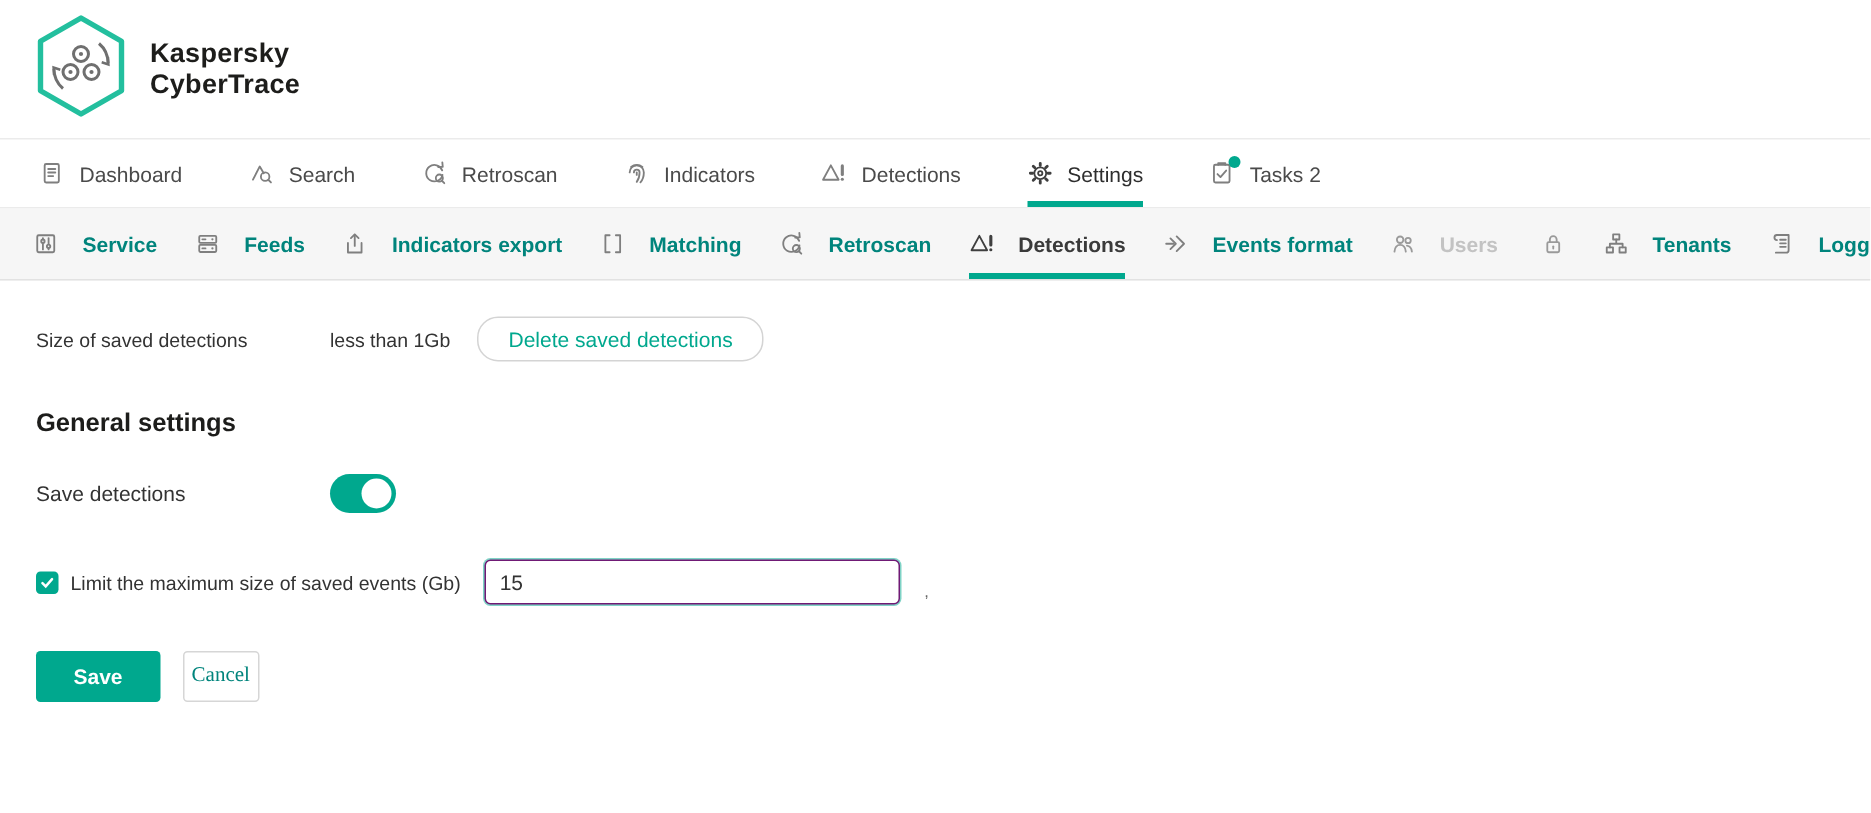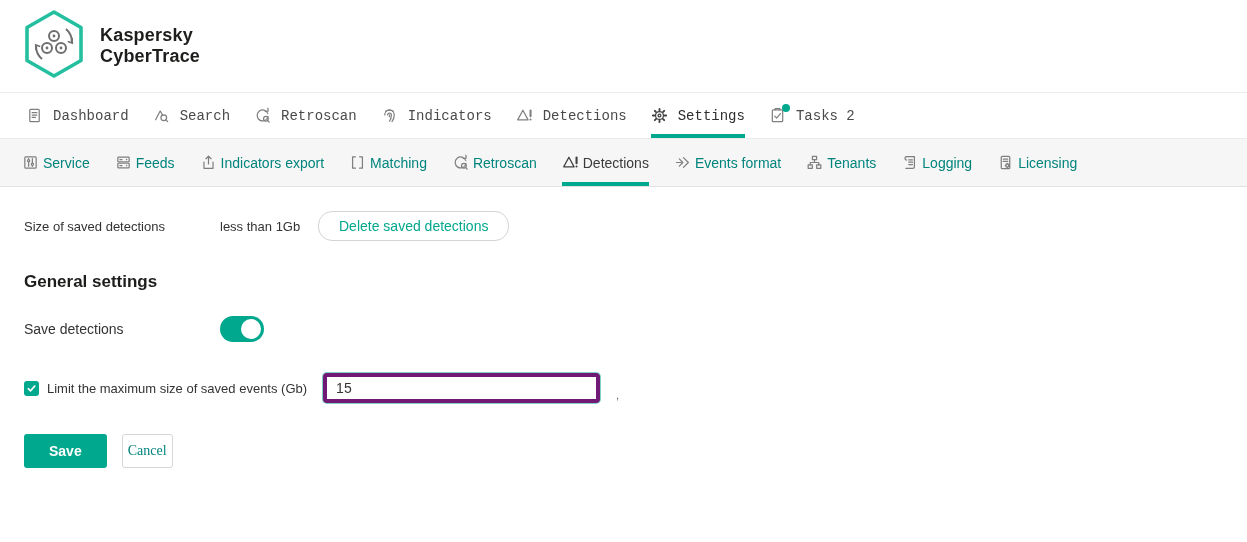--- a/index.html
+++ b/index.html
@@ -7,30 +7,30 @@
   body {
     width:1247px; height:542px; overflow:hidden;
     background:#ffffff; color:#333;
     font-family:"Liberation Sans", sans-serif;
   }
   
   .header { height:93px; display:flex; align-items:center; padding-left:22px; border-bottom:1px solid #ebebeb; }
   .logo-wrap { display:flex; align-items:center; }
   .brand { margin-left:14px; font-size:18px; font-weight:bold; line-height:21px; color:#1d1d1b; letter-spacing:.2px; }
   
-  .topnav { height:46px; display:flex; align-items:stretch; padding-left:26px; gap:24px; border-bottom:1px solid #ebebeb;font-family:Liberation Mono, monospace; }
+  .topnav { height:46px; display:flex; align-items:stretch; padding-left:26px; gap:44px; border-bottom:1px solid #ebebeb; }
   .nav-item { display:flex; align-items:center; gap:10px; font-size:14px; color:#4a4a4a; position:relative; cursor:pointer; white-space:nowrap; }
   .nav-item .ico { display:flex; align-items:center; color:#7f7f7f; position:relative; }
   .nav-item.active { color:#2e2e2e; }
   .nav-item.active .ico { color:#3f3f3f; }
   .nav-item.active::after { content:""; position:absolute; left:0; right:0; bottom:0; height:4px; background:#00a88e; }
   .badge-dot { position:absolute; top:-3px; right:-4px; width:8px; height:8px; border-radius:50%; background:#00a88e; }
   
   .subnav { height:48px; display:flex; align-items:stretch; padding-left:22px; gap:25px; background:#f6f6f6; border-bottom:1px solid #e2e2e2; }
-  .subnav .nav-item { color:#00847c; gap:4px; }
+  .subnav .nav-item { color:#00847c; gap:16px;font-weight:bold; }
   .subnav .nav-item.active { color:#3a3a3a; }
   .subnav .nav-item.disabled { color:#c3c3c3; cursor:default; }
   .subnav .nav-item.disabled .ico { color:#9a9a9a; }
   .lock { margin-left:12px; }
   
   main { padding:0 24px; }
   h1 { font-size:27px; font-weight:bold; color:#1d1d1b; margin:31px 0 0 0; letter-spacing:.2px; }
   .storage-row { display:flex; align-items:center; margin-top:24px; font-size:13px; color:#333; }
   .storage-label { width:196px; }
   .storage-value { width:98px; }
@@ -41,21 +41,21 @@
   }
   h2 { font-size:17px; font-weight:bold; color:#1d1d1b; margin:31px 0 0 0; }
   .toggle-row { display:flex; align-items:center; margin-top:24px; font-size:14px; }
   .toggle-label { width:196px; }
   .toggle { width:44px; height:26px; border-radius:13px; background:#00a88e; position:relative; cursor:pointer; }
   .toggle .knob { position:absolute; top:3px; right:3px; width:20px; height:20px; border-radius:50%; background:#fff; }
   .limit-row { display:flex; align-items:center; margin-top:31px; font-size:13px; }
   .checkbox { width:15px; height:15px; border-radius:3px; background:#00a88e; display:flex; align-items:center; justify-content:center; cursor:pointer; flex:0 0 auto; }
   .limit-label { margin-left:8px;text-align:center; }
   .limit-input {
-    margin-left:16px; width:277px; height:30px; border:4px solid #701a75; border-radius:4px;
+    margin-left:16px; width:277px; height:30px; border:1px solid #701a75; border-radius:4px;
     box-shadow:0 0 0 1px rgba(0,168,142,.5); padding:0 9px; font-size:14px; color:#333;
     font-family:"Liberation Sans", sans-serif; outline:none;
   }
   .after-mark { margin-left:16px; font-size:11px; color:#666; align-self:flex-end; padding-bottom:2px; }
   .actions { display:flex; gap:15px; margin-top:31px; }
   .btn-primary {
     background:#00a88e; border:none; border-radius:3px; color:#fff;
     font-size:14px; font-weight:bold; padding:8px 25px; cursor:pointer;
     font-family:"Liberation Sans", sans-serif;
   }
@@ -237,20 +237,38 @@
   <div class="nav-item">
     <span class="ico">
         <svg width="17" height="17" viewBox="0 0 18 18" fill="none" stroke="currentColor" stroke-width="1.3" stroke-linecap="round" stroke-linejoin="round">
           <path d="M2.6 9h5.2"></path>
           <path d="M10 3.8L15.2 9 10 14.2"></path>
           <path d="M5.6 5.2L9.4 9l-3.8 3.8"></path>
         </svg>
       </span>
     <span>Events format</span>
   </div>
+  <div class="nav-item disabled">
+    <span class="ico">
+        <svg width="17" height="17" viewBox="0 0 18 18" fill="none" stroke="currentColor" stroke-width="1.3" stroke-linecap="round" stroke-linejoin="round">
+          <circle cx="6.8" cy="6.2" r="2.3"></circle>
+          <path d="M2.8 14.6c.3-3.1 2-4.8 4-4.8s3.7 1.7 4 4.8"></path>
+          <circle cx="12.4" cy="6.7" r="1.9"></circle>
+          <path d="M11.6 10.3c1.8.2 3.2 1.8 3.5 4.2"></path>
+        </svg>
+      </span>
+    <span>Users</span>
+    <span class="ico lock">
+        <svg width="17" height="17" viewBox="0 0 18 18" fill="none" stroke="currentColor" stroke-width="1.3" stroke-linecap="round" stroke-linejoin="round">
+          <rect x="4.8" y="7.8" width="8.4" height="7.2" rx="1"></rect>
+          <path d="M6.6 7.8V6a2.4 2.4 0 0 1 4.8 0v1.8"></path>
+          <path d="M9 10.8v1.6"></path>
+        </svg>
+      </span>
+  </div>
   <div class="nav-item">
     <span class="ico">
         <svg width="17" height="17" viewBox="0 0 18 18" fill="none" stroke="currentColor" stroke-width="1.3" stroke-linecap="round" stroke-linejoin="round">
           <rect x="6.8" y="2.4" width="4.4" height="3.6"></rect>
           <rect x="2.3" y="11.6" width="4.4" height="3.6"></rect>
           <rect x="11.3" y="11.6" width="4.4" height="3.6"></rect>
           <path d="M9 6v3M4.5 11.6V9h9v2.6"></path>
         </svg>
       </span>
     <span>Tenants</span>

